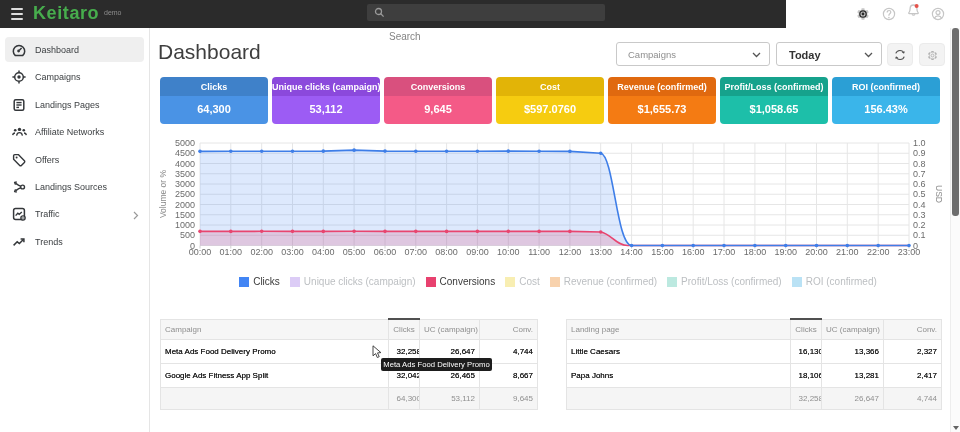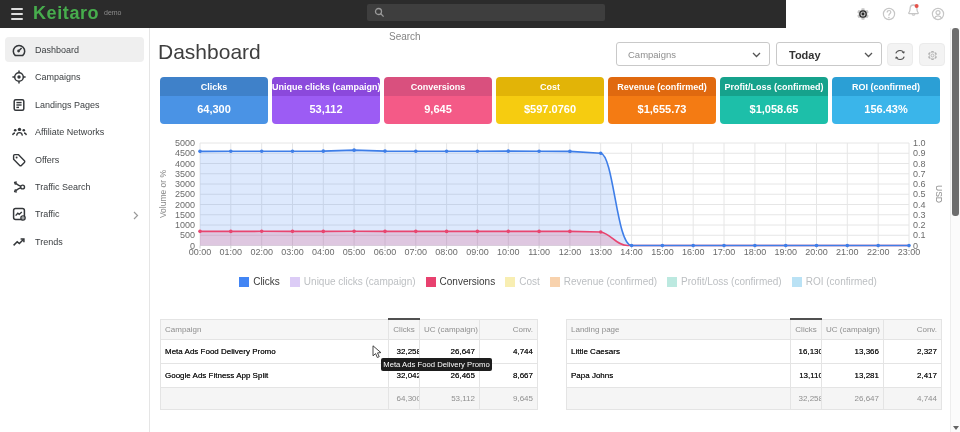--- a/index.html
+++ b/index.html
@@ -140,21 +140,21 @@
     <div class="lbl">Offers</div>
   </div>
   <div class="sitem" style="top:146px">
     <svg width="14" height="14" viewBox="0 0 14 14">
         <circle cx="10.6" cy="7" r="1.9" fill="none" stroke="#34373a" stroke-width="1.4"></circle>
         <path d="M8.8 6.2 C6.5 5.6 5.5 4.6 3.6 3.2" fill="none" stroke="#34373a" stroke-width="1.4"></path>
         <path d="M8.8 7.8 C6.5 8.4 5.5 9.4 3.6 10.8" fill="none" stroke="#34373a" stroke-width="1.4"></path>
         <path d="M4.8 1.8 L2.6 2.5 L3.6 4.6" fill="none" stroke="#34373a" stroke-width="1.4" stroke-linejoin="round"></path>
         <path d="M4.8 12.2 L2.6 11.5 L3.6 9.4" fill="none" stroke="#34373a" stroke-width="1.4" stroke-linejoin="round"></path>
       </svg>
-    <div class="lbl">Traffic Search</div>
+    <div class="lbl">Landings Sources</div>
   </div>
   <div class="sitem" style="top:173.4px">
     <svg width="15" height="15" viewBox="0 0 15 15">
         <rect x="1.6" y="1.6" width="10.8" height="10.8" rx="2" fill="none" stroke="#34373a" stroke-width="1.5"></rect>
         <polyline points="3.6,8.6 5.8,6.2 7.2,7.4 9.8,4.9" fill="none" stroke="#34373a" stroke-width="1.4"></polyline>
         <circle cx="11" cy="11" r="2.1" fill="#fff" stroke="#34373a" stroke-width="1.4"></circle>
         <circle cx="11" cy="11" r="0.8" fill="#34373a"></circle>
       </svg>
     <div class="lbl">Traffic</div>
     <svg class="abs" style="left:133px;top:10px" width="6" height="9" viewBox="0 0 6 9">
@@ -483,21 +483,21 @@
         <td class="name">Little Caesars</td>
         <td class="num clip">
           <span>16,130</span>
         </td>
         <td class="num">13,366</td>
         <td class="num">2,327</td>
       </tr>
   <tr class="trow">
         <td class="name">Papa Johns</td>
         <td class="num clip">
-          <span>13,110</span>
+          <span>18,106</span>
         </td>
         <td class="num">13,281</td>
         <td class="num">2,417</td>
       </tr>
   <tr class="tfoot">
         <td></td>
         <td class="num clip">
           <span>32,258</span>
         </td>
         <td class="num">26,647</td>

